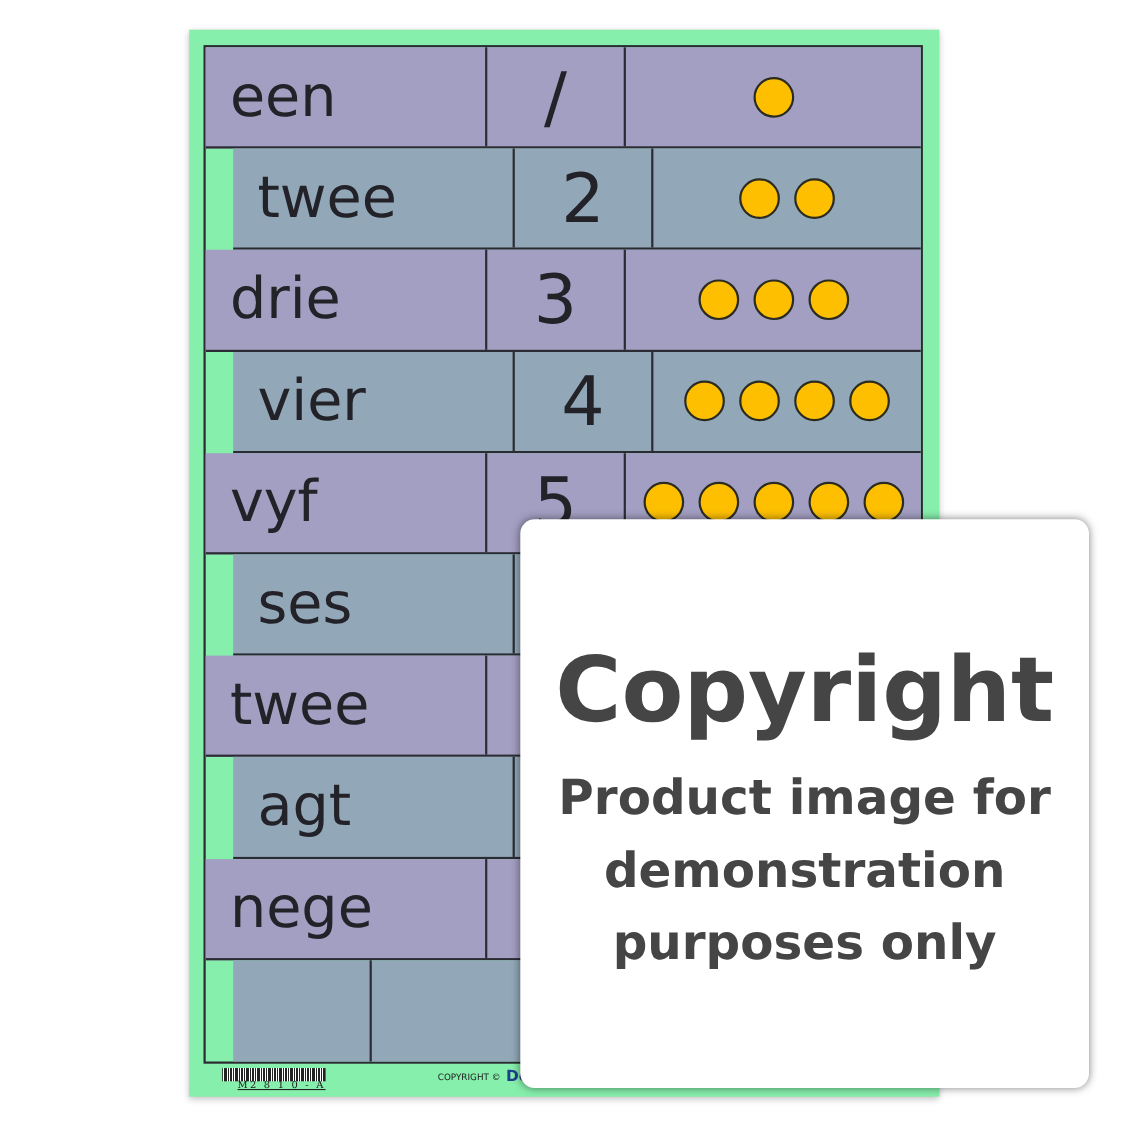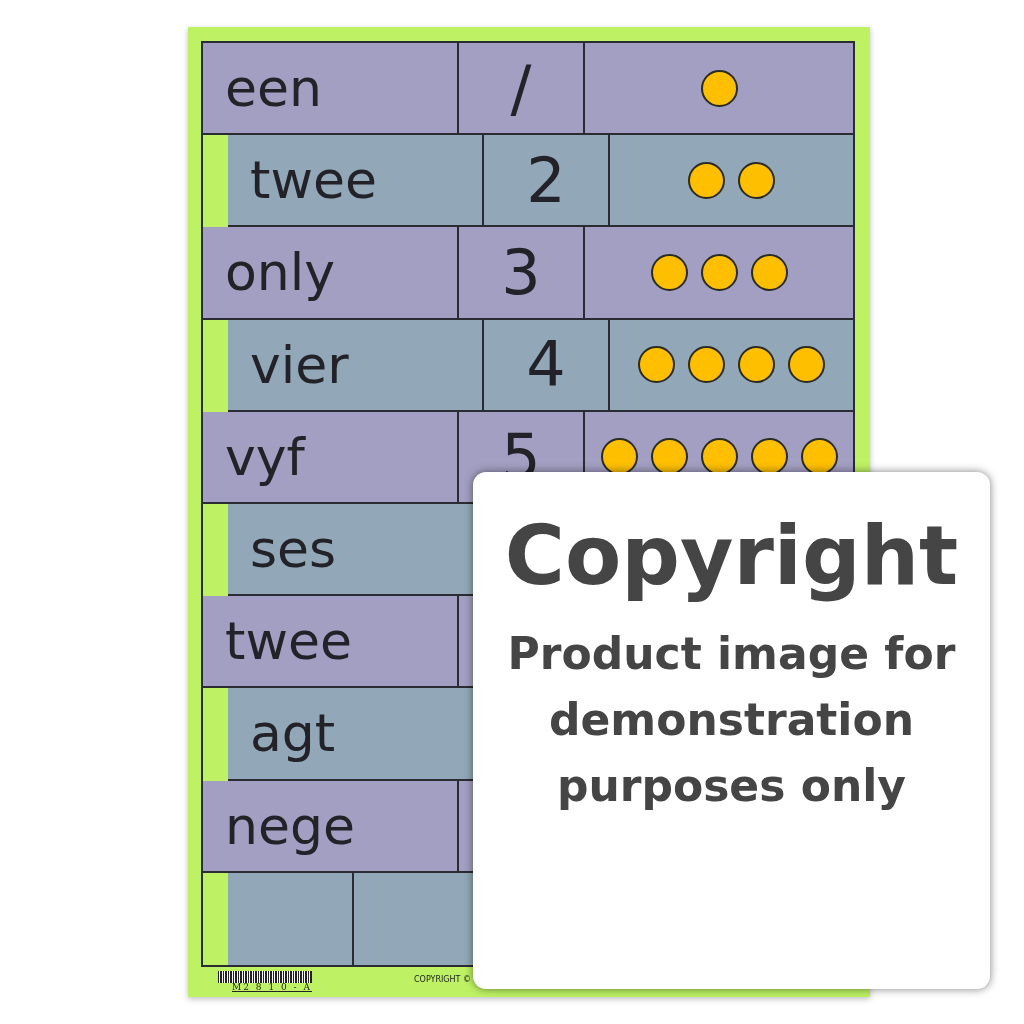--- a/index.html
+++ b/index.html
@@ -1,37 +1,37 @@
 <!DOCTYPE html>
 <html><head>
 <meta charset="utf-8">
 <style>
   html, body { margin:0; padding:0; }
   body { width:1024px; height:1024px; background:#ffffff; position:relative; overflow:hidden; font-family:"DejaVu Sans", sans-serif; }
-  .poster { position:absolute; left:188px; top:27px; width:682px; height:970px; background:#bef264;
+  .poster { position:absolute; left:172px; top:27px; width:682px; height:970px; background:#86efac;
     box-shadow: 0 2px 6px rgba(0,0,0,0.25); }
   .table { position:absolute; left:13px; top:14px; width:654px; border:2px solid #2b2b33; box-sizing:border-box; }
   .row { display:flex; height:92.2px; border-bottom:2px solid #2b2b33; box-sizing:border-box; }
   .row:last-child { border-bottom:none; }
   .row.purple { background:#a39fc2; }
   .row.blue { background:#92a8b8;margin-left:25px; }
   .cell { box-sizing:border-box; display:flex; align-items:center; position:relative; }
   .c-word { width:256px; border-right:2px solid #2b2b33; padding-left:22px; font-size:52px; color:#222228; }
   .c-num { width:126px; border-right:2px solid #2b2b33; justify-content:center; font-size:62px; color:#222228; }
   .c-dots { flex:1; justify-content:center; gap:13px; }
   .dot { width:37px; height:37px; border-radius:50%; background:#fdbf00; border:2px solid #2b2b20; box-sizing:border-box; }
   .footer { position:absolute; left:0; bottom:0; width:100%; height:30px; }
   .barcode { position:absolute; left:30px; top:4px; width:94px; height:12px;
     background:repeating-linear-gradient(90deg,#222 0 1px,#fff 1px 2px,#222 2px 4px,#fff 4px 5px); }
   .code { position:absolute; left:44px; top:15px; font-family:"DejaVu Serif", serif; font-size:9px; color:#222; letter-spacing:2px;text-decoration:underline; }
   .copy { position:absolute; left:226px; top:8px; font-size:8px; color:#222; }
   .brand { position:absolute; left:288px; top:4px; font-size:14px; font-weight:bold; color:#1f3f8f; }
   .overlay { position:absolute; left:473px; top:472px; width:517px; height:517px; background:#fff; border-radius:13px;
     box-shadow: 0 0 8px rgba(0,0,0,0.5); display:flex; flex-direction:column; align-items:center; }
-  .ov-title { margin-top:36px; font-size:82px; font-weight:bold; color:#454545; letter-spacing:0px; }
+  .ov-title { margin-top:108px; font-size:82px; font-weight:bold; color:#454545; letter-spacing:0px; }
   .ov-body { margin-top:18px; font-size:44px; font-weight:bold; color:#454545; text-align:center; line-height:66px; width:470px; }
 </style>
 </head>
 <body>
 
 <div class="poster">
   <div class="table" id="table">
       <div class="row purple">
         <div class="cell c-word">een</div>
         <div class="cell c-num">/</div>
@@ -41,21 +41,21 @@
       </div>
       <div class="row blue">
         <div class="cell c-word">twee</div>
         <div class="cell c-num">2</div>
         <div class="cell c-dots">
           <span class="dot"></span>
           <span class="dot"></span>
         </div>
       </div>
       <div class="row purple">
-        <div class="cell c-word">only</div>
+        <div class="cell c-word">drie</div>
         <div class="cell c-num">3</div>
         <div class="cell c-dots">
           <span class="dot"></span>
           <span class="dot"></span>
           <span class="dot"></span>
         </div>
       </div>
       <div class="row blue">
         <div class="cell c-word">vier</div>
         <div class="cell c-num">4</div>

